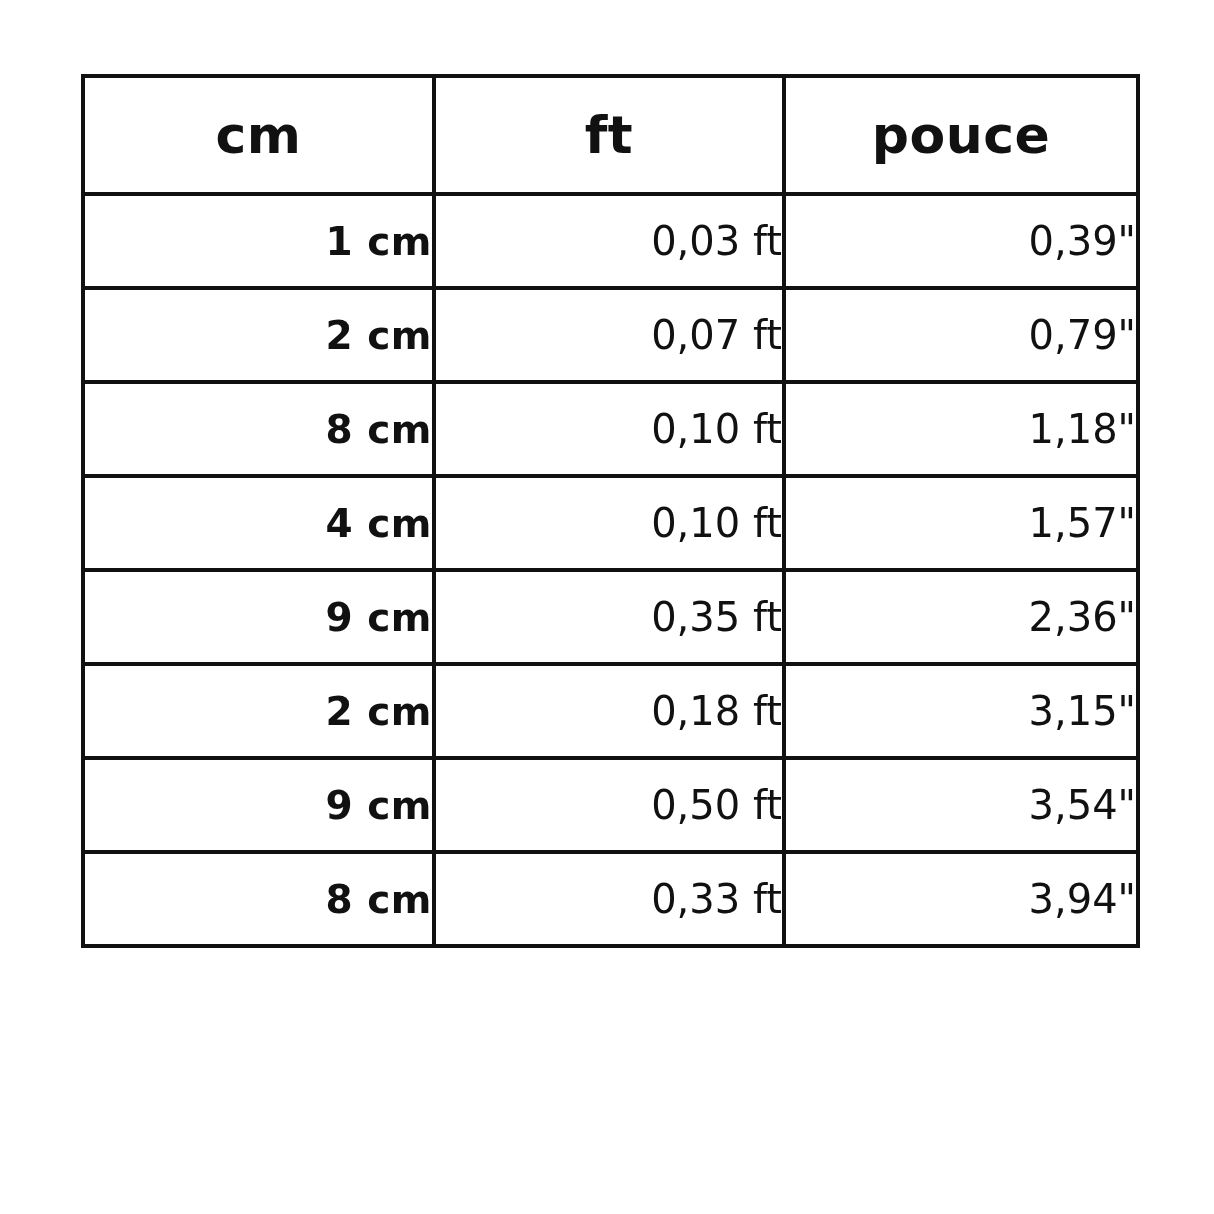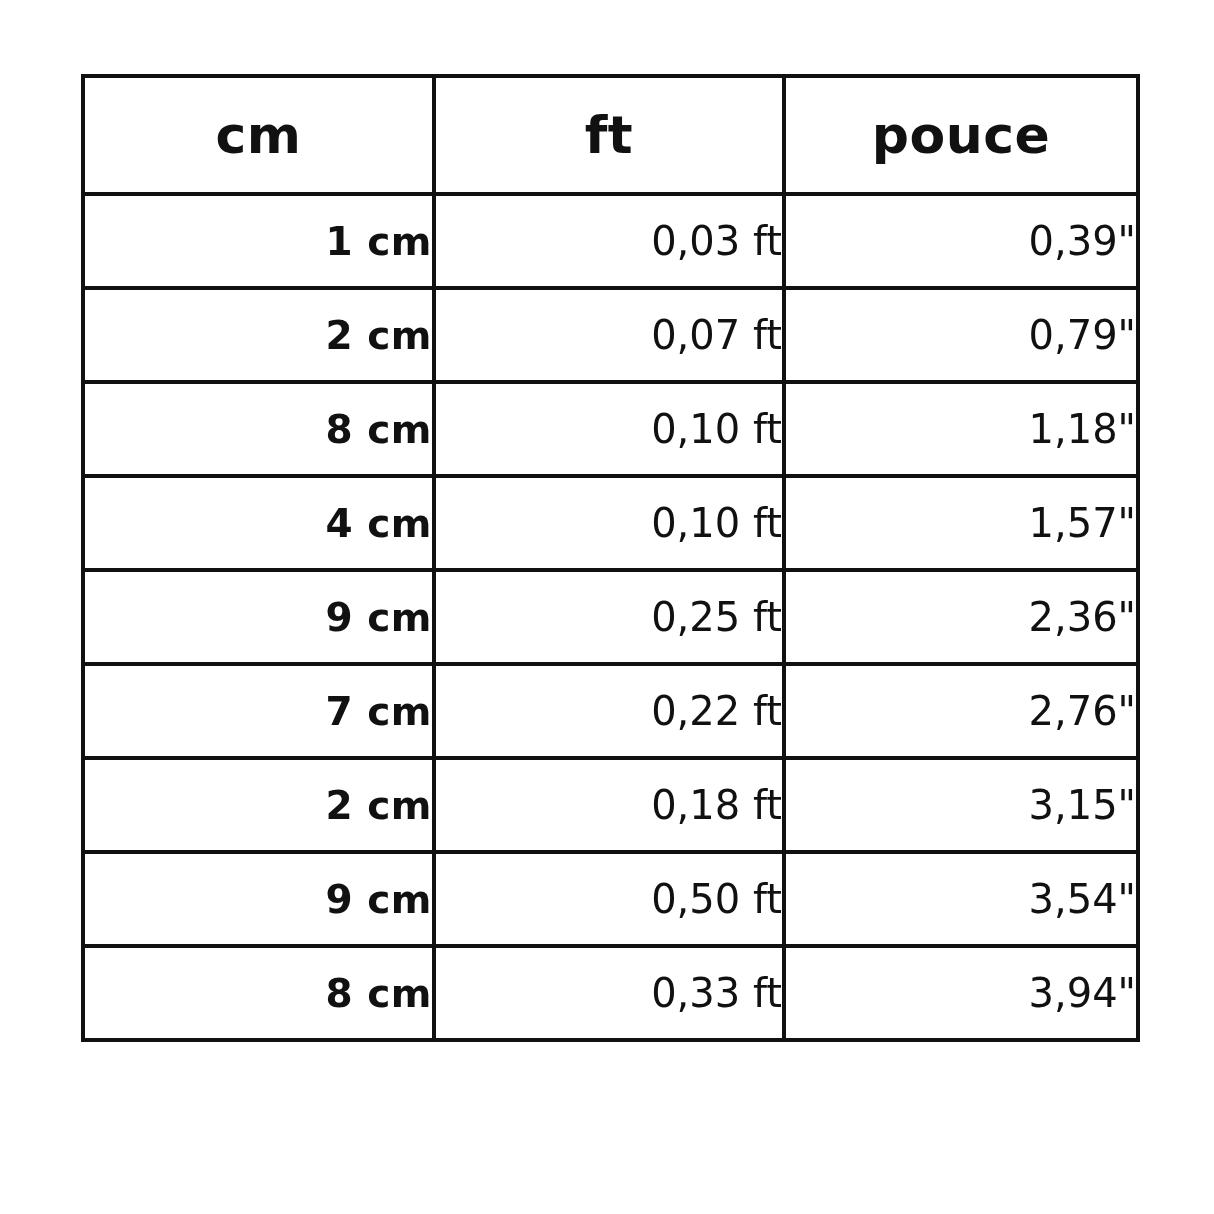--- a/index.html
+++ b/index.html
@@ -87,27 +87,22 @@
         <td>0,10 ft</td>
         <td>1,18"</td>
       </tr>
       <tr>
         <td class="col-cm">4 cm</td>
         <td>0,10 ft</td>
         <td>1,57"</td>
       </tr>
       <tr>
         <td class="col-cm">9 cm</td>
-        <td>0,25 ft</td>
+        <td>0,35 ft</td>
         <td>2,36"</td>
-      </tr>
-      <tr>
-        <td class="col-cm">7 cm</td>
-        <td>0,22 ft</td>
-        <td>2,76"</td>
       </tr>
       <tr>
         <td class="col-cm">2 cm</td>
         <td>0,18 ft</td>
         <td>3,15"</td>
       </tr>
       <tr>
         <td class="col-cm">9 cm</td>
         <td>0,50 ft</td>
         <td>3,54"</td>

